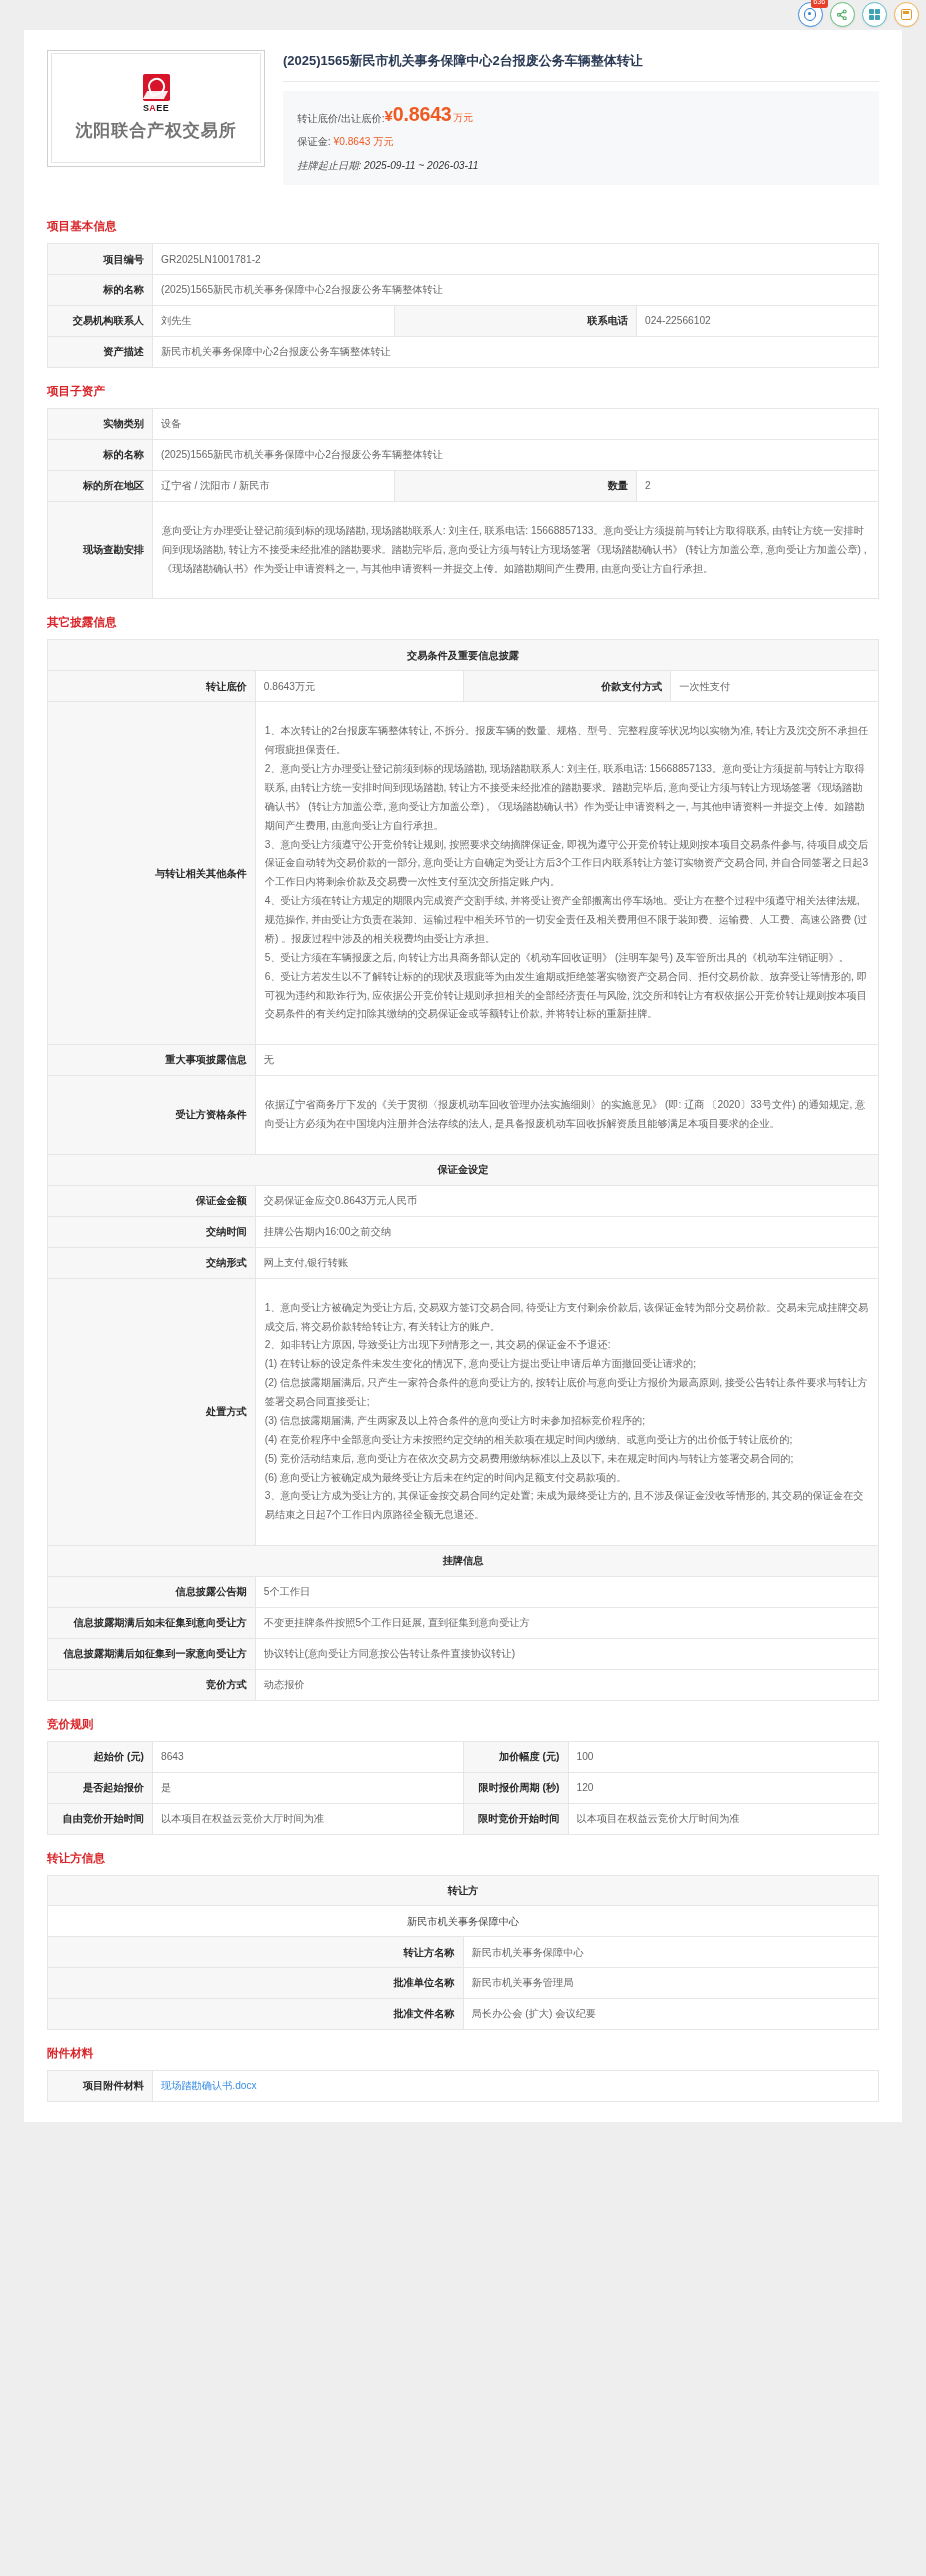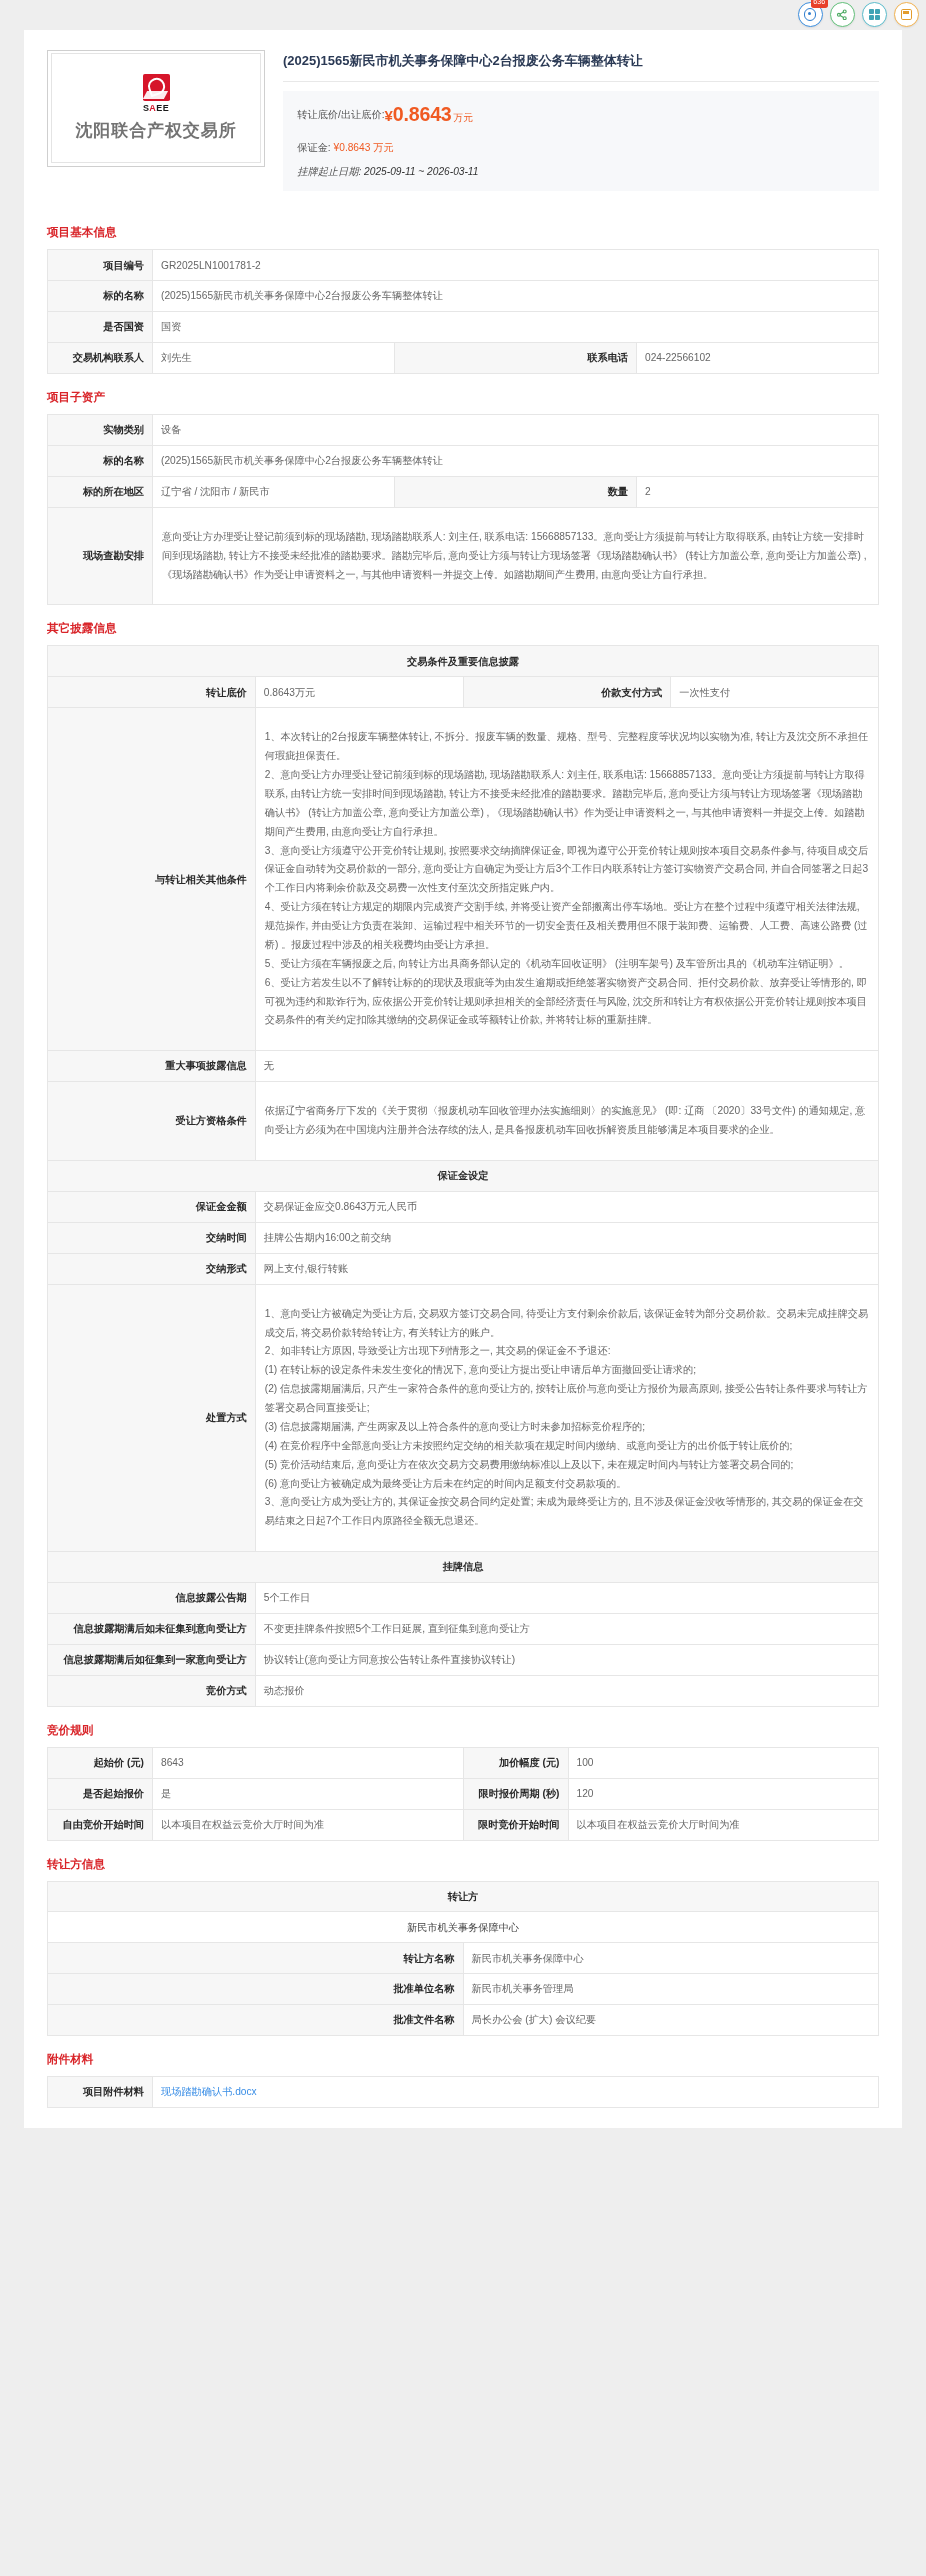--- a/index.html
+++ b/index.html
@@ -86,21 +86,21 @@
 
   .hero-right{flex:1;min-width:0;}
   .hero-title{
     font-size:13px;font-weight:bold;color:#2b3a55;
     line-height:1.5;padding:1.8px 0 9.8px 0;
     border-bottom:0.9px solid #e8e8e8;
   }
   .price-card{
     background:#f7f8fa;margin-top:9.8px;padding:11.6px 14.3px 12.5px 14.3px;
   }
-  .price-row{display:flex;align-items:center;margin-bottom:15px;}
+  .price-row{display:flex;align-items:flex-end;margin-bottom:9px;}
   .price-lbl{font-size:10.2px;color:#555;}
   .price-main{color:#f05a22;font-weight:bold;}
   .price-main .num{font-size:19.6px;letter-spacing:-0.2px;}
   .price-main .cur{font-size:15px;}
   .price-main .unit{font-size:9.8px;font-weight:normal;margin-left:1.8px;}
   .sub-row{font-size:10.2px;color:#555;margin-bottom:9.8px;}
   .sub-row:last-child{margin-bottom:0;font-style:italic;}
   .sub-val{color:#f05a22;}
   .date-val{color:#333;}
 
@@ -206,28 +206,28 @@
       <tbody>
             <tr>
         <td class="k">项目编号</td>
         <td class="v" colspan="3">GR2025LN1001781-2</td>
       </tr>
       <tr>
         <td class="k">标的名称</td>
         <td class="v" colspan="3">(2025)1565新民市机关事务保障中心2台报废公务车辆整体转让</td>
       </tr>
       <tr>
-        <td class="k">是否国资</td>
-        <td class="v" colspan="3">国资</td>
-      </tr>
-      <tr>
         <td class="k">交易机构联系人</td>
         <td class="v">刘先生</td>
         <td class="k">联系电话</td>
         <td class="v">024-22566102</td>
+      </tr>
+      <tr>
+        <td class="k">资产描述</td>
+        <td class="v" colspan="3">新民市机关事务保障中心2台报废公务车辆整体转让</td>
       </tr>
     </tbody>
         </table>
   </div>
 
   <div class="sec">
     <div class="sec-title">项目子资产</div>
     <table class="tb">
       <tbody>
             <tr>

